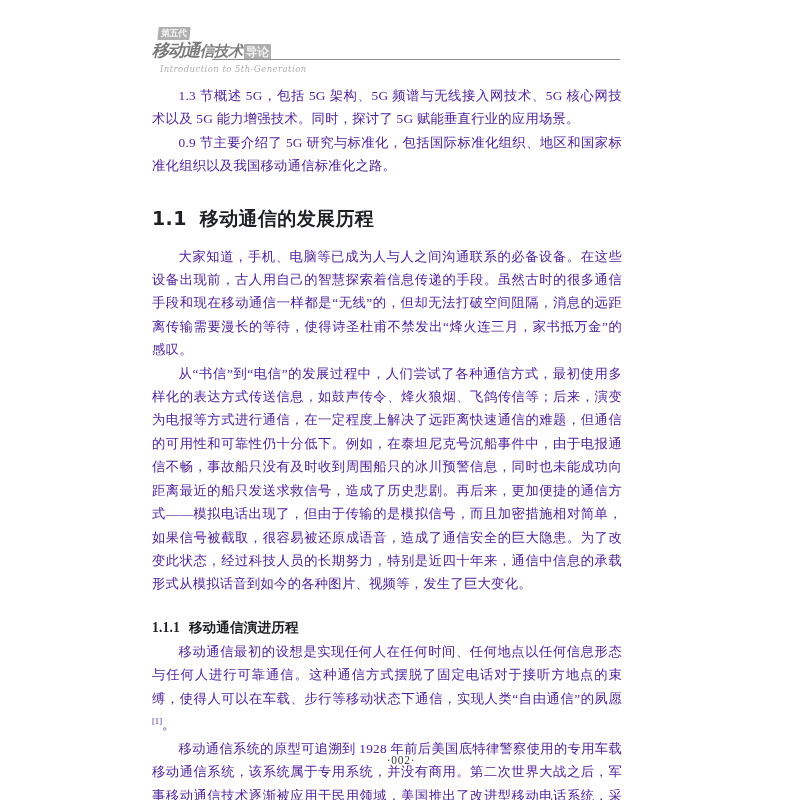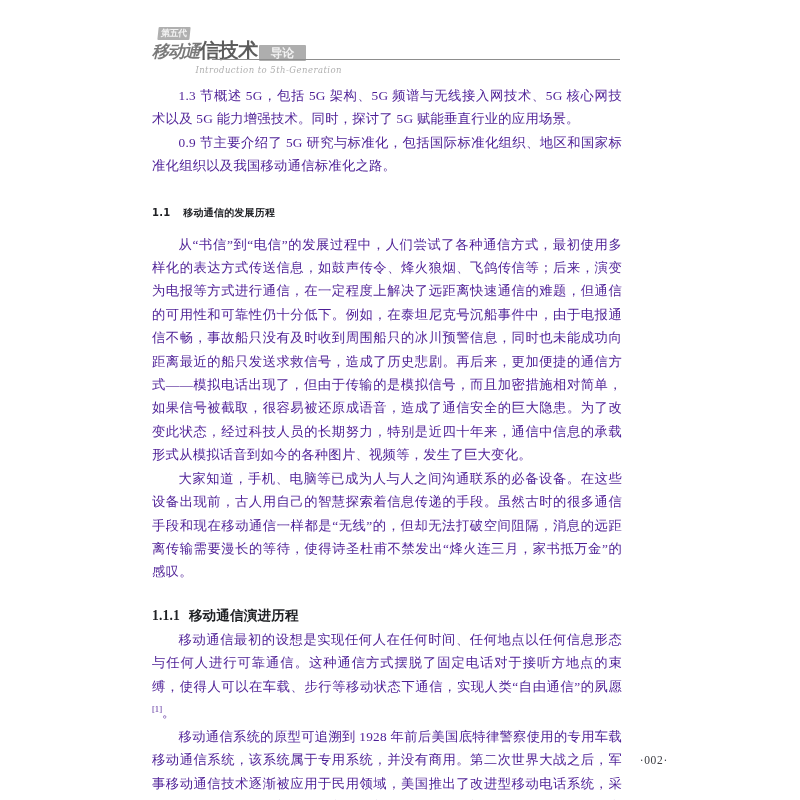--- a/index.html
+++ b/index.html
@@ -65,46 +65,46 @@
     font-family: "DejaVu Sans", sans-serif;
     font-weight: bold;
     font-size: 17px;
     letter-spacing: -1.2px;
     font-style: italic;
     color: #7f1d1d;
   }
   .logo-main .lm-reg {
     font-family: "DejaVu Sans", sans-serif;
     font-weight: bold;
-    font-size: 20px;
+    font-size: 15px;
     letter-spacing: -0.6px;
-    color: #000000;
+    color: #b91c1c;
+    font-style: italic;
   }
   .logo-main .lm-box {
     font-family: "DejaVu Sans", sans-serif;
     font-weight: bold;
     font-size: 12px;
     letter-spacing: -0.4px;
     color: #ffffff;
     background: #8a8a8a;
-    padding: 1px 12px;
+    padding: 1px 2px;
     border-radius: 1px;
     margin-left: 1px;
   }
 
   .logo-sub {
     font-family: "DejaVu Serif", serif;
     font-style: italic;
     font-size: 8.5px;
     letter-spacing: 0.45px;
     color: #8b8b8b;
     margin-top: 3px;
     margin-left: 8px;
     white-space: nowrap;
-    text-align: right;
   }
 
   .header-rule {
     position: absolute;
     left: 212px;
     top: 59px;
     width: 408px;
     height: 1px;
     background: #8d8d8d;
   }
@@ -124,21 +124,21 @@
     text-align: justify;
     text-justify: inter-ideograph;
     text-indent: 2em;
     letter-spacing: 0.02em;
     color: #4c1d95;
   }
 
   .h2 {
     margin: 0;
     font-family: "DejaVu Sans", "Liberation Sans", sans-serif;
-    font-size: 10px;
+    font-size: 19px;
     font-weight: bold;
     color: #1f2024;
     letter-spacing: 0.02em;
     padding-top: 28px;
     padding-bottom: 13px;
   }
   .h2 .num { margin-right: 13px; }
 
   .h3 {
     margin: 0;
@@ -154,27 +154,27 @@
 
   sup.ref {
     font-size: 8.6px;
     vertical-align: super;
     letter-spacing: 0;
   }
 
   
   .folio {
     position: absolute;
-    left: 168px;
+    left: 136px;
     top: 754px;
     width: 470px;
     font-size: 11.5px;
     letter-spacing: 0.06em;
     color: #3a3b40;
-    text-align: right;
+    text-align: center;
     padding-left: 30px;
   }
 </style>
 </head>
 <body>
 
 <div class="page">
 
   <div class="running-header">
 
@@ -191,22 +191,22 @@
 
   <div class="content">
 
     <p class="para">1.3 节概述 5G，包括 5G 架构、5G 频谱与无线接入网技术、5G 核心网技术以及 5G 能力增强技术。同时，探讨了 5G 赋能垂直行业的应用场景。</p>
     <p class="para">0.9 节主要介绍了 5G 研究与标准化，包括国际标准化组织、地区和国家标准化组织以及我国移动通信标准化之路。</p>
 
     <div class="h2">
       <span class="num">1.1</span><span>移动通信的发展历程</span>
     </div>
 
+    <p class="para">大家知道，手机、电脑等已成为人与人之间沟通联系的必备设备。在这些设备出现前，古人用自己的智慧探索着信息传递的手段。虽然古时的很多通信手段和现在移动通信一样都是“无线”的，但却无法打破空间阻隔，消息的远距离传输需要漫长的等待，使得诗圣杜甫不禁发出“烽火连三月，家书抵万金”的感叹。</p>
     <p class="para">从“书信”到“电信”的发展过程中，人们尝试了各种通信方式，最初使用多样化的表达方式传送信息，如鼓声传令、烽火狼烟、飞鸽传信等；后来，演变为电报等方式进行通信，在一定程度上解决了远距离快速通信的难题，但通信的可用性和可靠性仍十分低下。例如，在泰坦尼克号沉船事件中，由于电报通信不畅，事故船只没有及时收到周围船只的冰川预警信息，同时也未能成功向距离最近的船只发送求救信号，造成了历史悲剧。再后来，更加便捷的通信方式——模拟电话出现了，但由于传输的是模拟信号，而且加密措施相对简单，如果信号被截取，很容易被还原成语音，造成了通信安全的巨大隐患。为了改变此状态，经过科技人员的长期努力，特别是近四十年来，通信中信息的承载形式从模拟话音到如今的各种图片、视频等，发生了巨大变化。</p>
-    <p class="para">大家知道，手机、电脑等已成为人与人之间沟通联系的必备设备。在这些设备出现前，古人用自己的智慧探索着信息传递的手段。虽然古时的很多通信手段和现在移动通信一样都是“无线”的，但却无法打破空间阻隔，消息的远距离传输需要漫长的等待，使得诗圣杜甫不禁发出“烽火连三月，家书抵万金”的感叹。</p>
 
     <div class="h3">
       <span class="num">1.1.1</span><span>移动通信演进历程</span>
     </div>
 
     <p class="para"><span>移动通信最初的设想是实现任何人在任何时间、任何地点以任何信息形态与任何人进行可靠通信。这种通信方式摆脱了固定电话对于接听方地点的束缚，使得人可以在车载、步行等移动状态下通信，实现人类“自由通信”的夙愿</span><sup class="ref">[1]</sup><span>。</span></p>
 
     <p class="para">移动通信系统的原型可追溯到 1928 年前后美国底特律警察使用的专用车载移动通信系统，该系统属于专用系统，并没有商用。第二次世界大战之后，军事移动通信技术逐渐被应用于民用领域，美国推出了改进型移动电话系统，采用大区制，即在其覆盖区域中心采用高架天线（一般高达 30m 以上）、设置高功率发射基站（50~200W），信号覆盖范围为 30~50km，如图 1–1（a）所示。大区制移动通信系统</p>
 
   </div>

